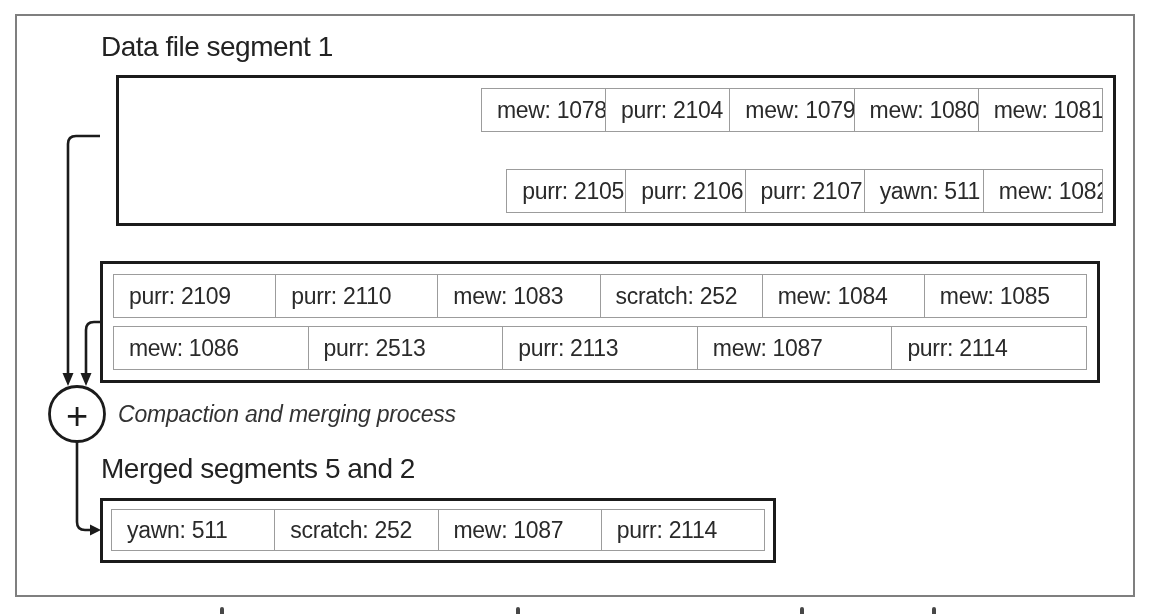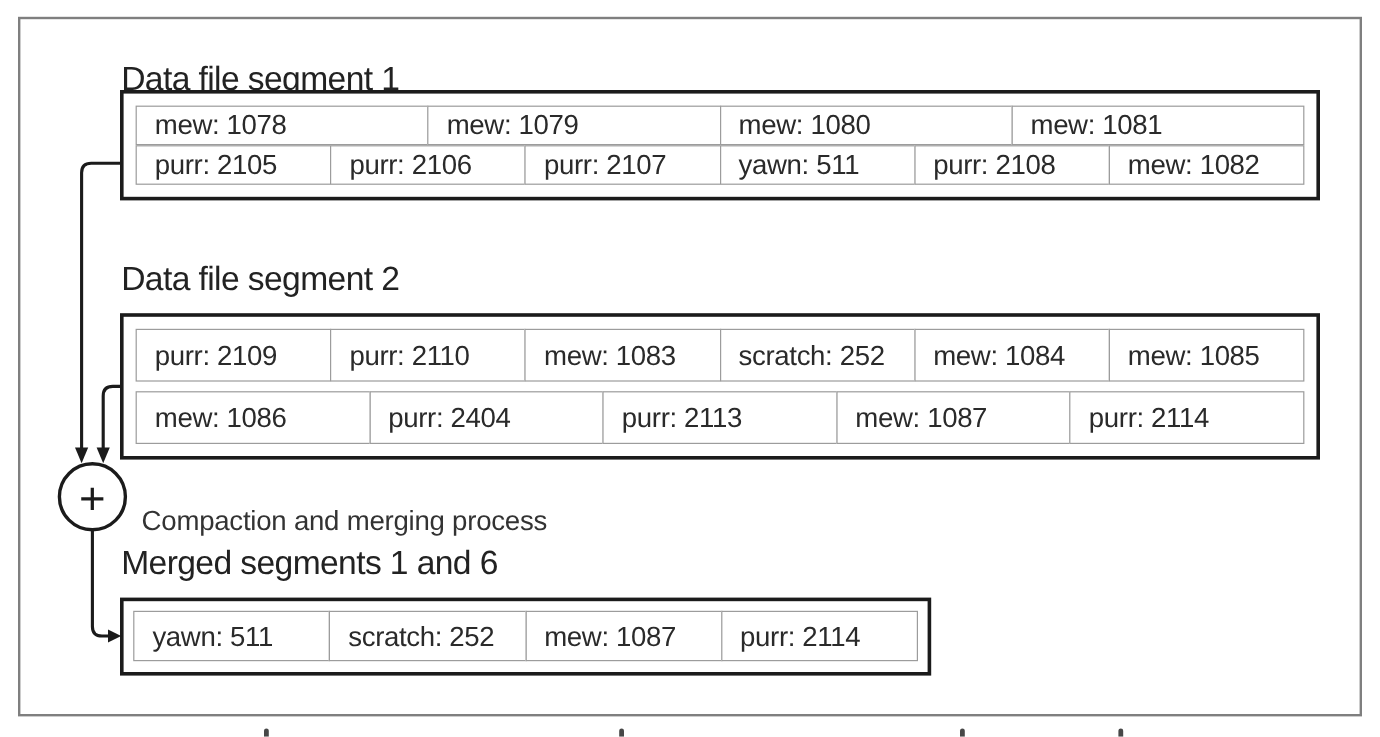--- a/index.html
+++ b/index.html
@@ -23,77 +23,76 @@
   .row{display:flex;height:44px;}
   .seg-box.merged .row{height:42px;}
   .cell{
     flex:1;display:flex;align-items:center;box-sizing:border-box;
     border:1px solid #9c9c9c;margin-left:-1px;padding-left:15px;
     font-size:23px;letter-spacing:-0.3px;color:#2a2a2a;background:#ffffff;
     white-space:nowrap;overflow:hidden;
   }
   .row .cell:first-child{margin-left:0;}
   .merge-label{
-    position:absolute;left:118px;top:401px;font-size:23px;
-    letter-spacing:-0.2px;color:#333333;white-space:nowrap;margin-top:20px;
+    position:absolute;left:118px;top:401px;font-style:italic;font-size:23px;
+    letter-spacing:-0.2px;color:#333333;white-space:nowrap;
   }
   svg.arrows{position:absolute;left:0;top:0;pointer-events:none;}
   .plus-glyph{font-family:"Liberation Sans",sans-serif;}
   .cap-mark{
     position:absolute;top:607px;width:4px;height:10px;background:#474747;
     border-radius:2px 2px 0 0;
   }
 </style>
 </head>
 <body>
 
 <div class="canvas">
 
   <div class="outer-frame"></div>
 
-  <div class="heading" style="left:101px;top:30px;margin-top:19px;">Data file segment 1</div>
-  <div class="seg-box" style="left:100px;top:75px;width:1000px;height:92px;">
+  <div class="heading" style="left:101px;top:30px;">Data file segment 1</div>
+  <div class="seg-box" style="left:116px;top:75px;width:1000px;height:151px;align-items:flex-end;">
     <div class="row">
       <div class="cell">mew: 1078</div>
+      <div class="cell">purr: 2104</div>
       <div class="cell">mew: 1079</div>
       <div class="cell">mew: 1080</div>
       <div class="cell">mew: 1081</div>
     </div>
     <div class="row">
       <div class="cell">purr: 2105</div>
       <div class="cell">purr: 2106</div>
       <div class="cell">purr: 2107</div>
       <div class="cell">yawn: 511</div>
-      <div class="cell">purr: 2108</div>
       <div class="cell">mew: 1082</div>
     </div>
   </div>
 
-  <div class="heading" style="left:101px;top:216px;">Data file segment 2</div>
   <div class="seg-box" style="left:100px;top:261px;width:1000px;height:122px;">
     <div class="row">
       <div class="cell">purr: 2109</div>
       <div class="cell">purr: 2110</div>
       <div class="cell">mew: 1083</div>
       <div class="cell">scratch: 252</div>
       <div class="cell">mew: 1084</div>
       <div class="cell">mew: 1085</div>
     </div>
     <div class="row">
       <div class="cell">mew: 1086</div>
-      <div class="cell">purr: 2404</div>
+      <div class="cell">purr: 2513</div>
       <div class="cell">purr: 2113</div>
       <div class="cell">mew: 1087</div>
       <div class="cell">purr: 2114</div>
     </div>
   </div>
 
   <div class="merge-label">Compaction and merging process</div>
 
-  <div class="heading" style="left:101px;top:452px;">Merged segments 1 and 6</div>
+  <div class="heading" style="left:101px;top:452px;">Merged segments 5 and 2</div>
   <div class="seg-box merged" style="left:100px;top:498px;width:676px;height:65px;">
     <div class="row">
       <div class="cell">yawn: 511</div>
       <div class="cell">scratch: 252</div>
       <div class="cell">mew: 1087</div>
       <div class="cell">purr: 2114</div>
     </div>
   </div>
 
   <svg class="arrows" width="1150" height="614" viewBox="0 0 1150 614">

